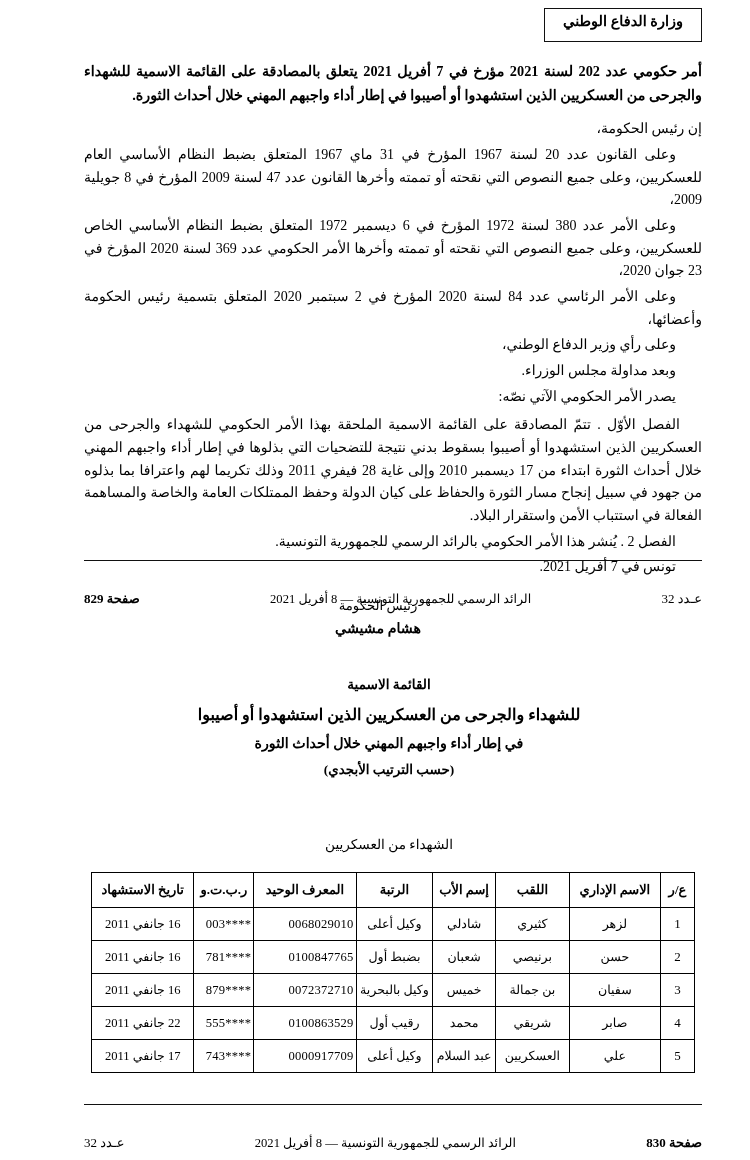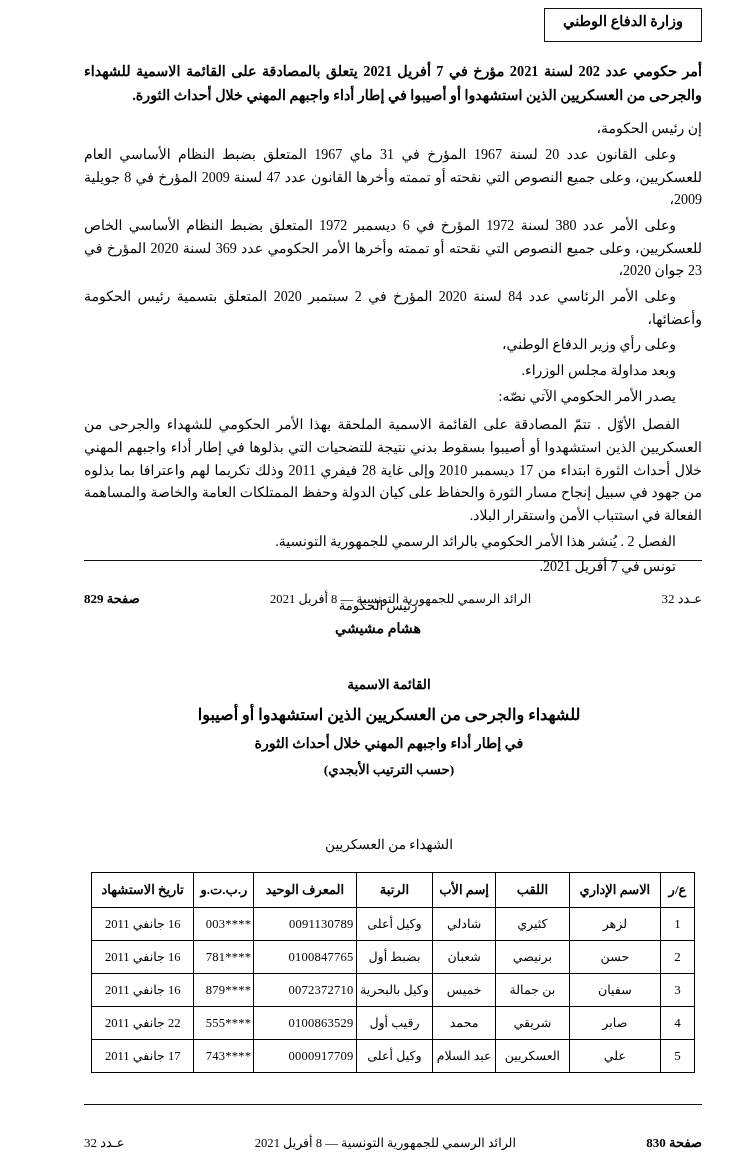--- a/index.html
+++ b/index.html
@@ -265,21 +265,21 @@
           <th>تاريخ الاستشهاد</th>
         </tr>
       </thead>
       <tbody>
         <tr>
           <td class="num">1</td>
           <td>لزهر</td>
           <td>كثيري</td>
           <td>شادلي</td>
           <td>وكيل أعلى</td>
-          <td class="mono">0091130789</td>
+          <td class="mono">0068029010</td>
           <td class="mono">****003</td>
           <td>16 جانفي 2011</td>
         </tr>
         <tr>
           <td class="num">2</td>
           <td>حسن</td>
           <td>برنيصي</td>
           <td>شعبان</td>
           <td>بضبط أول</td>
           <td class="mono">0100847765</td>

